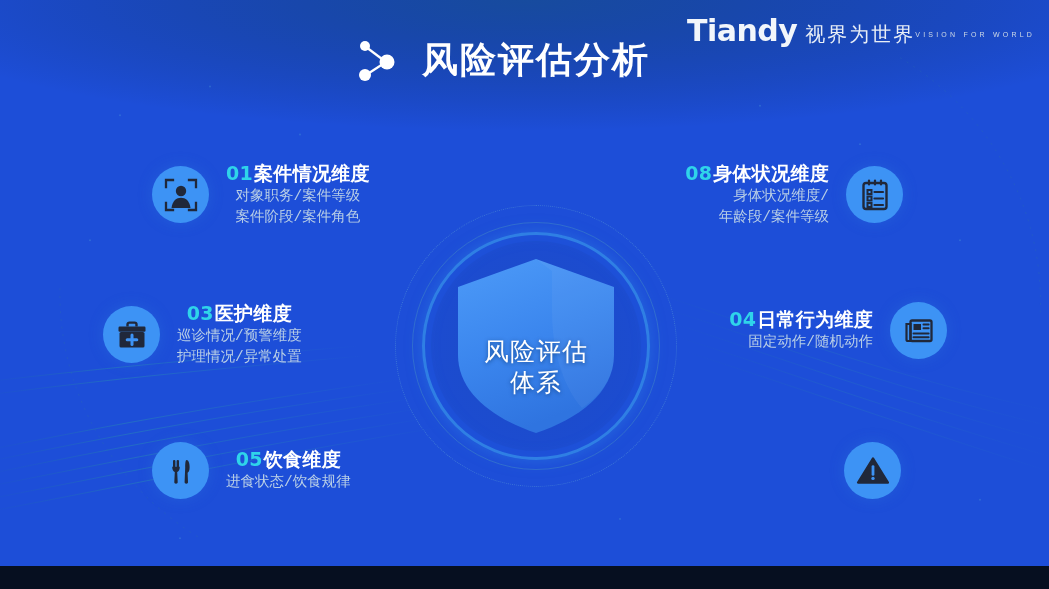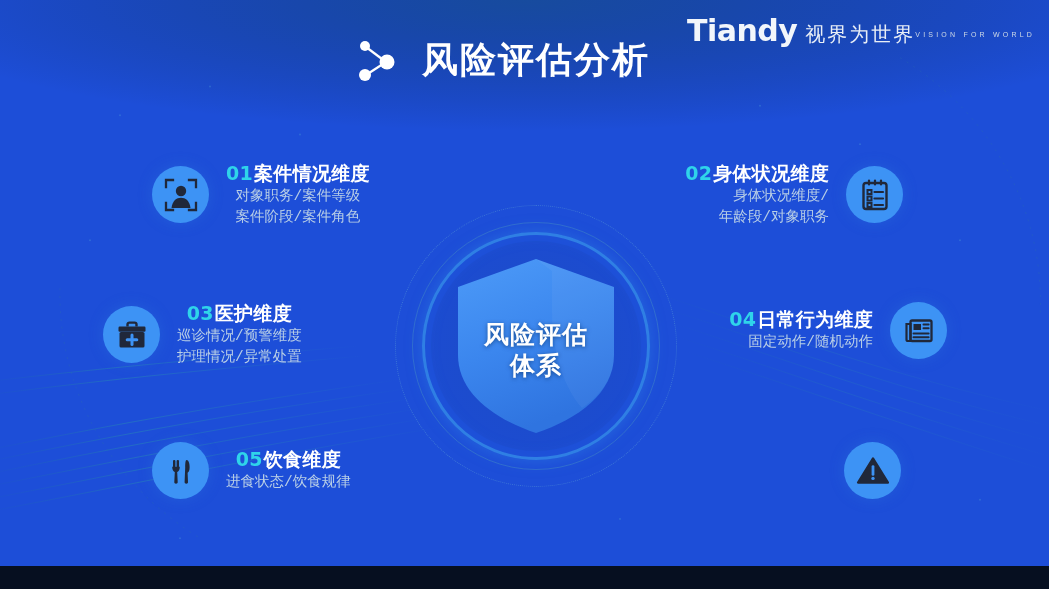--- a/index.html
+++ b/index.html
@@ -78,24 +78,24 @@
   }
   .ring-inner-glow{
     position:absolute; left:36px; top:36px; width:210px; height:210px;
     border-radius:50%;
     background:radial-gradient(circle, rgba(24,74,150,0.28) 0%, rgba(10,30,60,0.05) 70%, transparent 100%);
   }
   .shield-wrap {
     position:absolute; left:61px; top:52px; width:160px; height:178px;
   }
   .shield-label {
-    position:absolute; left:0; top:62px; width:160px;
+    position:absolute; left:0; top:79px; width:160px;
     text-align:center; color:#ffffff;
     font-family:"DejaVu Sans","Liberation Sans",sans-serif;
-    font-size:25px; font-weight:bold; line-height:1.25; letter-spacing:1px;
+    font-size:25px; font-weight:normal; line-height:1.25; letter-spacing:1px;
     text-shadow:0 1px 4px rgba(0,40,90,0.6);
   }
 
   
   .item { position:absolute; display:flex; align-items:center; }
   .item.left  { flex-direction:row; }
   .item.right { flex-direction:row-reverse; text-align:right; }
   .icon-circle {
     width:57px; height:57px; border-radius:50%;
     background:#3d93f5;
@@ -262,25 +262,25 @@
         </g>
         <g stroke="#20283a" stroke-width="2.2" stroke-linecap="round">
           <path d="M16.5 14 H25"></path>
             <path d="M16.5 20.5 H25"></path>
             <path d="M16.5 27 H25"></path>
         </g>
       </svg>
     </div>
     <div class="texts">
       <div class="item-title">
-        <span class="item-num">02</span><span>身体状况维度</span>
+        <span class="item-num">08</span><span>身体状况维度</span>
       </div>
       <div class="item-desc">
         <div>身体状况维度/</div>
-        <div>年龄段/对象职务</div>
+        <div>年龄段/案件等级</div>
       </div>
     </div>
   </div>
 
   <div class="item left" style="left:103px; top:302px;">
     <div class="icon-circle">
       <svg width="34" height="34" viewBox="0 0 34 34">
         <path d="M12.5 8.5 V6.4 C12.5 5.3 13.3 4.6 14.4 4.6 H19.6 C20.7 4.6 21.5 5.3 21.5 6.4 V8.5" fill="none" stroke="#20283a" stroke-width="2.4"></path>
         <rect x="3.5" y="8.5" width="27" height="5.2" rx="1.2" fill="#20283a"></rect>
         <rect x="4.5" y="14" width="25" height="15.5" rx="1.6" fill="#20283a"></rect>

